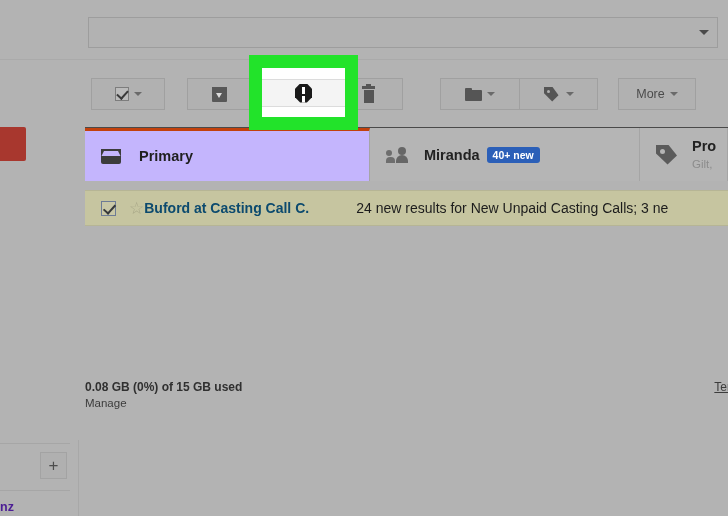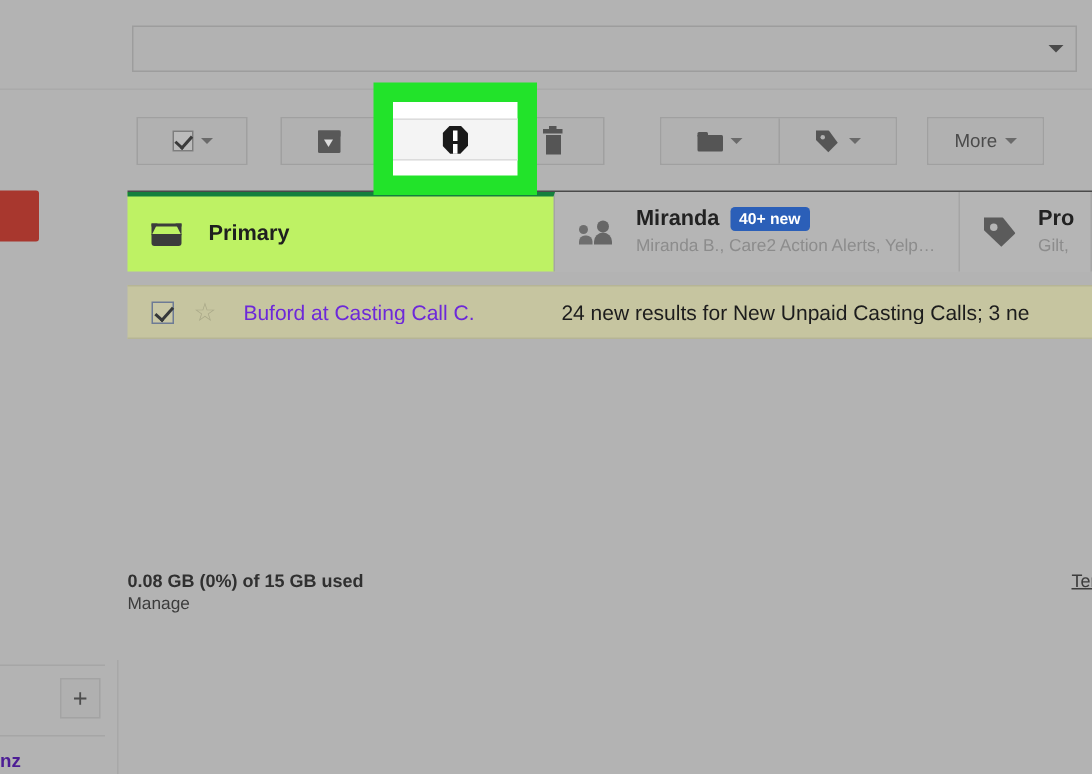--- a/index.html
+++ b/index.html
@@ -224,22 +224,22 @@
   }
   .tab {
     position: relative;
     height: 53px;
     display: flex; align-items: center;
     padding-left: 16px;
     border-right: 1px solid #a5a5a5;
     background: #b5b5b5;
   }
   .tab.active {
-    background: #bef264;
-    border-top: 3px solid #15803d;
+    background: #c4b5fd;
+    border-top: 3px solid #c2410c;
     align-items: center;
   }
   .tab-icon { width: 28px; flex: 0 0 28px; display: flex; align-items: center; }
   .tab-texts { margin-left: 10px; overflow: hidden; }
   .tab-title-row { display: flex; align-items: center; gap: 7px; }
   .tab-title {
     font-size: 14.5px; color: #222; font-weight: bold;
     white-space: nowrap;
   }
   .tab.active .tab-title { font-weight: bold; color: #1f1f1f; }
@@ -335,23 +335,22 @@
     border-width: 0 2px 2px 0;
     transform: rotate(42deg);
   }
   .msg-star {
     margin-left: 13px;
     font-size: 17px;
     color: #a9a888;
     line-height: 1;
   }
   .msg-sender {
-    margin-left: 18px;
-    font-size: 14px; font-weight: normal;
-    color: #6d28d9;
+    font-size: 14px; font-weight: bold;
+    color: #0c4a6e;
     white-space: nowrap;
     width: 212px;
     overflow: hidden;
   }
   .msg-subject {
     font-size: 14px; font-weight: normal;
     color: #1c1c1c;
     white-space: nowrap;
     overflow: hidden;
     flex: 1;
@@ -523,21 +522,20 @@
             <span class="b1"></span>
           <span class="h2"></span>
             <span class="b2"></span>
         </span>
       </span>
       <span class="tab-texts">
         <span class="tab-title-row">
           <span class="tab-title">Miranda</span>
           <span class="badge">40+ new</span>
         </span>
-        <span class="tab-sub">Miranda B., Care2 Action Alerts, Yelp…</span>
       </span>
     </div>
 
     <div class="tab" style="width:88px;">
       <span class="tab-icon" style="width:26px;flex:0 0 26px;">
         <span class="ico-tag-lg">
           <span class="shape"></span>
           <span class="hole"></span>
         </span>
       </span>

